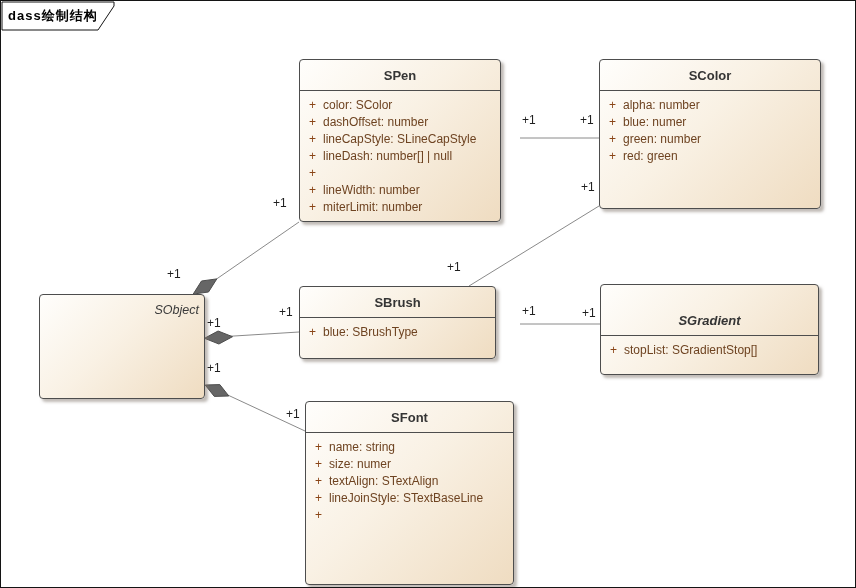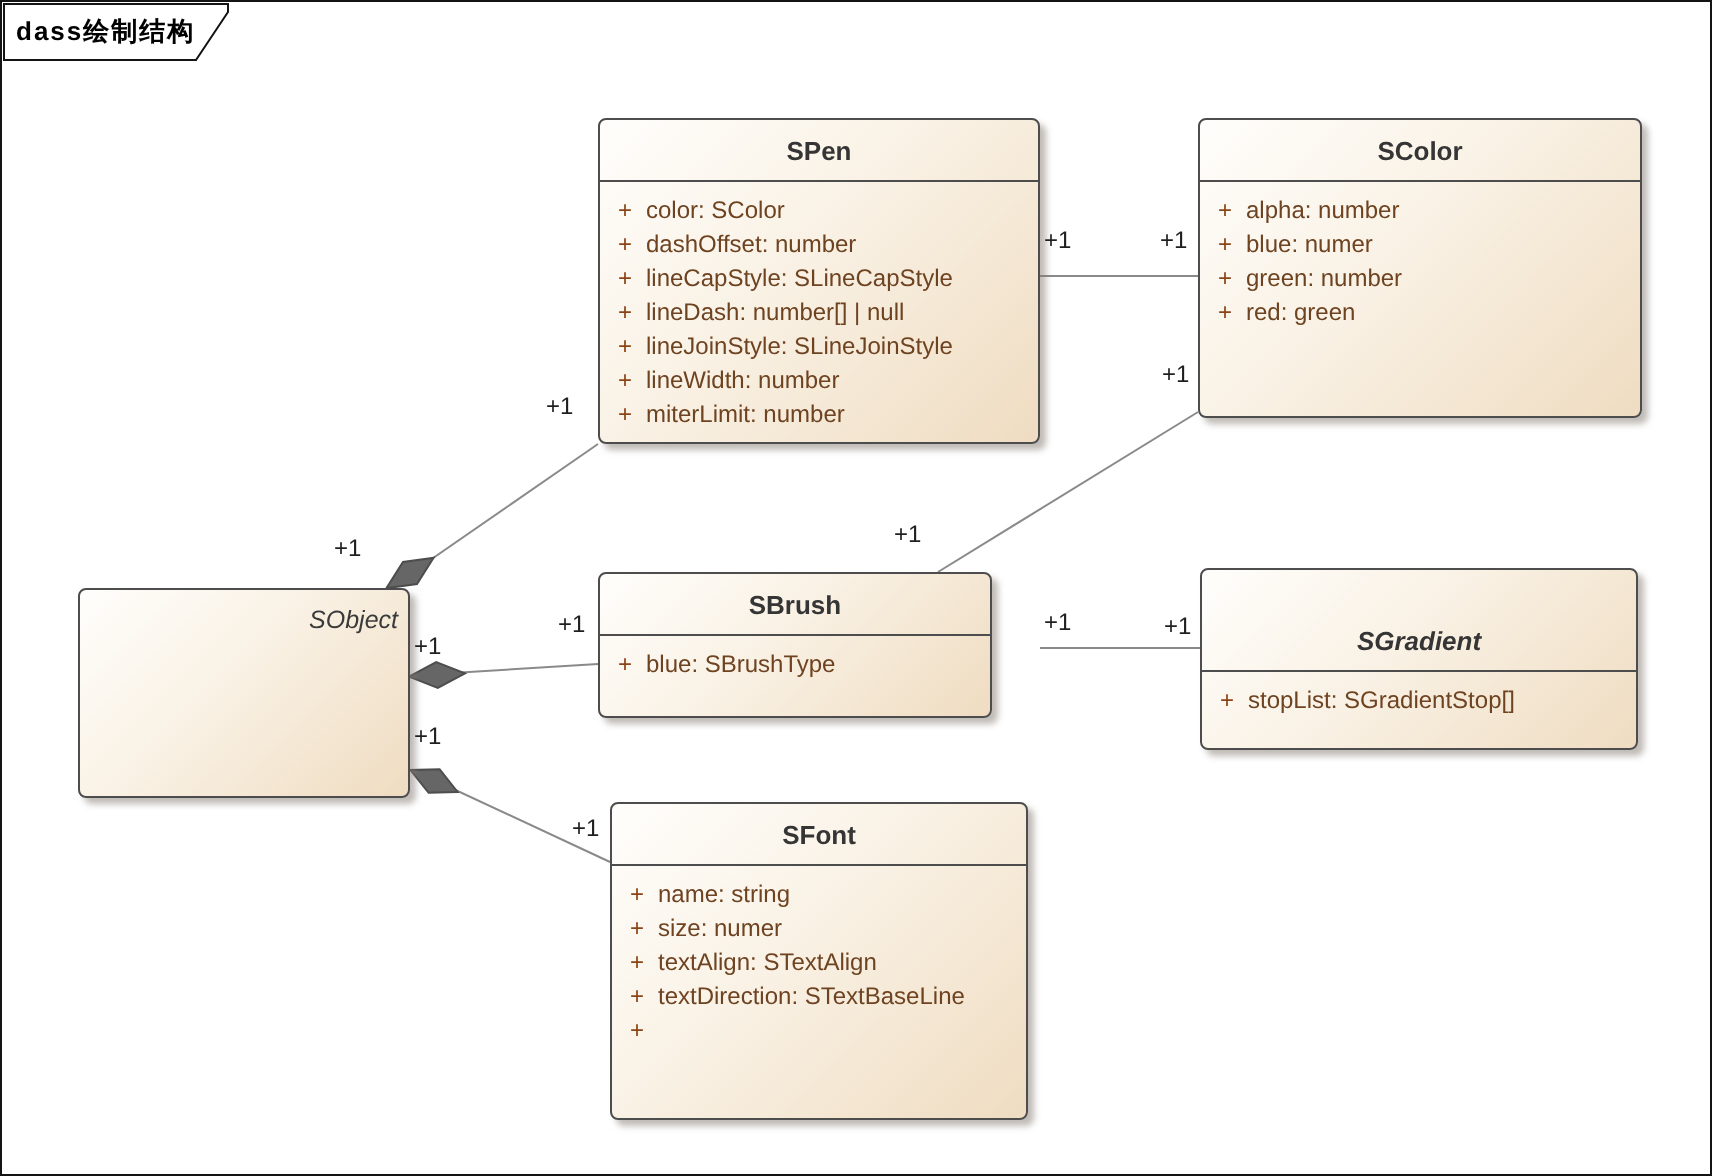--- a/index.html
+++ b/index.html
@@ -76,42 +76,41 @@
     <line x1="468" y1="285" x2="598" y2="205" stroke="#8a8a8a" stroke-width="1"></line>
     <line x1="519" y1="323" x2="600" y2="323" stroke="#8a8a8a" stroke-width="1"></line>
 
     <polygon points="215.8,277.9 207.5,291 192.2,293.1 200.5,280" fill="#666666" stroke="#4d4d4d" stroke-width="1"></polygon>
     <polygon points="231.5,335.7 217.9,343 203.5,337.3 217.1,330" fill="#666666" stroke="#4d4d4d" stroke-width="1"></polygon>
     <polygon points="227.8,395 213.3,395.4 204.2,384 218.8,383.6" fill="#666666" stroke="#4d4d4d" stroke-width="1"></polygon>
   </svg>
 
   <div id="frame-tab-label">dass绘制结构</div>
 
-  <div class="uml-class" style="left:298px; top:58px; width:221px; height:163px;">
+  <div class="uml-class" style="left:298px; top:58px; width:202px; height:163px;">
     <div class="cls-title">SPen</div>
     <div class="cls-attrs">
         <div class="attr-row">
         <span class="vis">+</span>
         <span class="atext">color: SColor</span>
       </div>
         <div class="attr-row">
         <span class="vis">+</span>
         <span class="atext">dashOffset: number</span>
       </div>
         <div class="attr-row">
         <span class="vis">+</span>
         <span class="atext">lineCapStyle: SLineCapStyle</span>
       </div>
         <div class="attr-row">
         <span class="vis">+</span>
         <span class="atext">lineDash: number[] | null</span>
       </div>
         <div class="attr-row">
         <span class="vis">+</span>
-        <span class="atext">lineJoinStyle: SLineJoinStyle</span>
       </div>
         <div class="attr-row">
         <span class="vis">+</span>
         <span class="atext">lineWidth: number</span>
       </div>
         <div class="attr-row">
         <span class="vis">+</span>
         <span class="atext">miterLimit: number</span>
       </div>
       </div>
@@ -156,38 +155,38 @@
   <div class="uml-class" style="left:599px; top:283px; width:219px; height:91px;">
     <div class="cls-title abstract">SGradient</div>
     <div class="cls-attrs">
         <div class="attr-row">
         <span class="vis">+</span>
         <span class="atext">stopList: SGradientStop[]</span>
       </div>
       </div>
   </div>
 
-  <div class="uml-class" style="left:304px; top:400px; width:209px; height:159px;">
+  <div class="uml-class" style="left:304px; top:400px; width:209px; height:184px;">
     <div class="cls-title">SFont</div>
     <div class="cls-attrs">
         <div class="attr-row">
         <span class="vis">+</span>
         <span class="atext">name: string</span>
       </div>
         <div class="attr-row">
         <span class="vis">+</span>
         <span class="atext">size: numer</span>
       </div>
         <div class="attr-row">
         <span class="vis">+</span>
         <span class="atext">textAlign: STextAlign</span>
       </div>
         <div class="attr-row">
         <span class="vis">+</span>
-        <span class="atext">textDirection: STextBaseLine</span>
+        <span class="atext">lineJoinStyle: STextBaseLine</span>
       </div>
         <div class="attr-row">
         <span class="vis">+</span>
       </div>
       </div>
   </div>
 
   <span class="mult" style="left:166px; top:266px;">+1</span>
   <span class="mult" style="left:272px; top:195px;">+1</span>
   <span class="mult" style="left:206px; top:315px;">+1</span>

